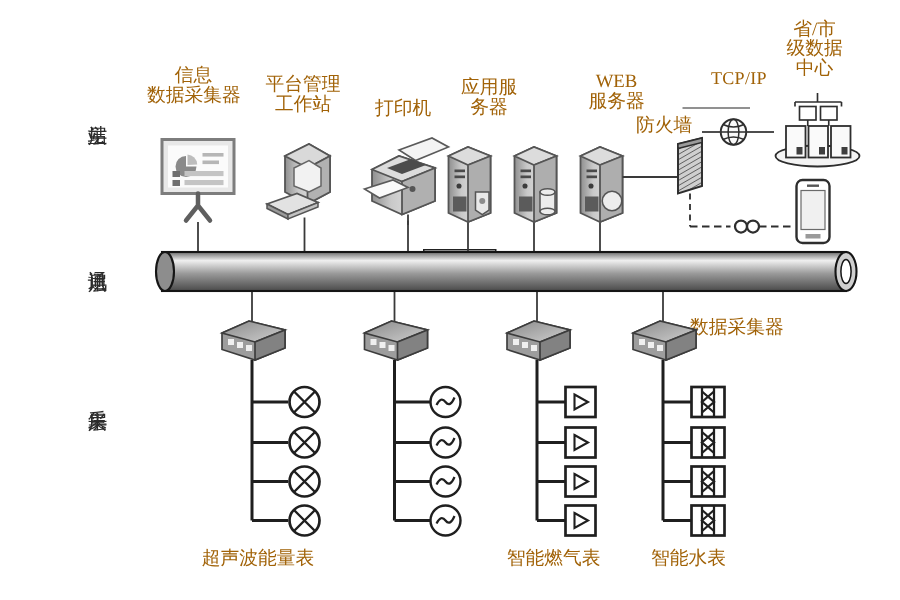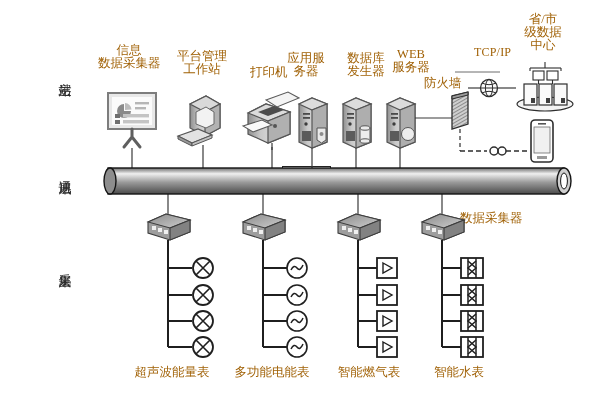--- a/index.html
+++ b/index.html
@@ -22,37 +22,34 @@
 
   <div class="vlbl" style="left:57px;top:72px;">主站层</div>
   <div class="vlbl" style="left:57px;top:170px;">通讯层</div>
   <div class="vlbl" style="left:57px;top:263px;">采集层</div>
 
   <div class="lbl c" style="left:98px;top:44px;width:62px;">信息
 数据采集器</div>
   <div class="lbl c" style="left:168px;top:50px;width:68px;">平台管理
 工作站</div>
   <div class="lbl" style="left:250px;top:66px;">打印机</div>
-  <div class="lbl c" style="left:284px;top:52px;width:44px;">应用服
+  <div class="lbl c" style="left:304px;top:52px;width:44px;">应用服
 务器</div>
-  <div class="lbl c" style="left:344px;top:52px;width:44px;">数据库
-发生器</div>
   <div class="lbl c" style="left:388px;top:48px;width:46px;">WEB
 服务器</div>
 
   <div class="lbl" style="left:424px;top:77px;font-family:Liberation Serif, serif;">防火墙</div>
   <div class="lbl eng" style="left:474px;top:46px;">TCP/IP</div>
   <div class="lbl c" style="left:512px;top:13px;width:62px;">省/市
 级数据
 中心</div>
 
   <div class="lbl" style="left:460px;top:212px;">数据采集器</div>
 
   <div class="lbl c" style="left:122px;top:366px;width:100px;">超声波能量表</div>
-  <div class="lbl c" style="left:222px;top:366px;width:100px;">多功能电能表</div>
   <div class="lbl c" style="left:325px;top:366px;width:88px;">智能燃气表</div>
   <div class="lbl c" style="left:421px;top:366px;width:76px;">智能水表</div>
 
   <div style="position:absolute;left:282px;top:166px;background:#fff;border:1.2px solid #222;
               padding:1px 4px;font-size:13px;line-height:15px;">以太网</div>
 
   <svg viewBox="0 0 600 400">
     <defs>
       <linearGradient id="busGrad" x1="0" y1="0" x2="0" y2="1">
         <stop offset="0%" stop-color="#6d6d6d"></stop>

